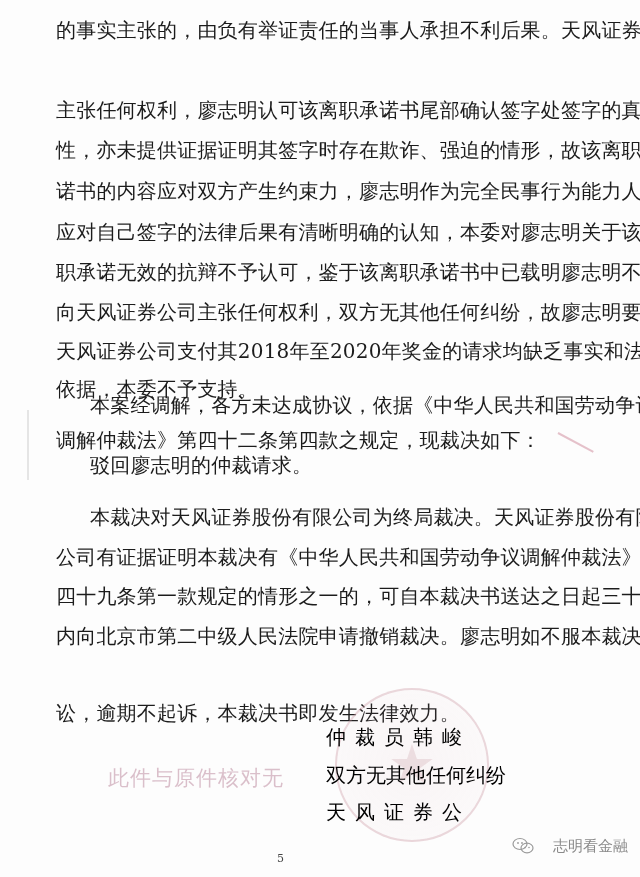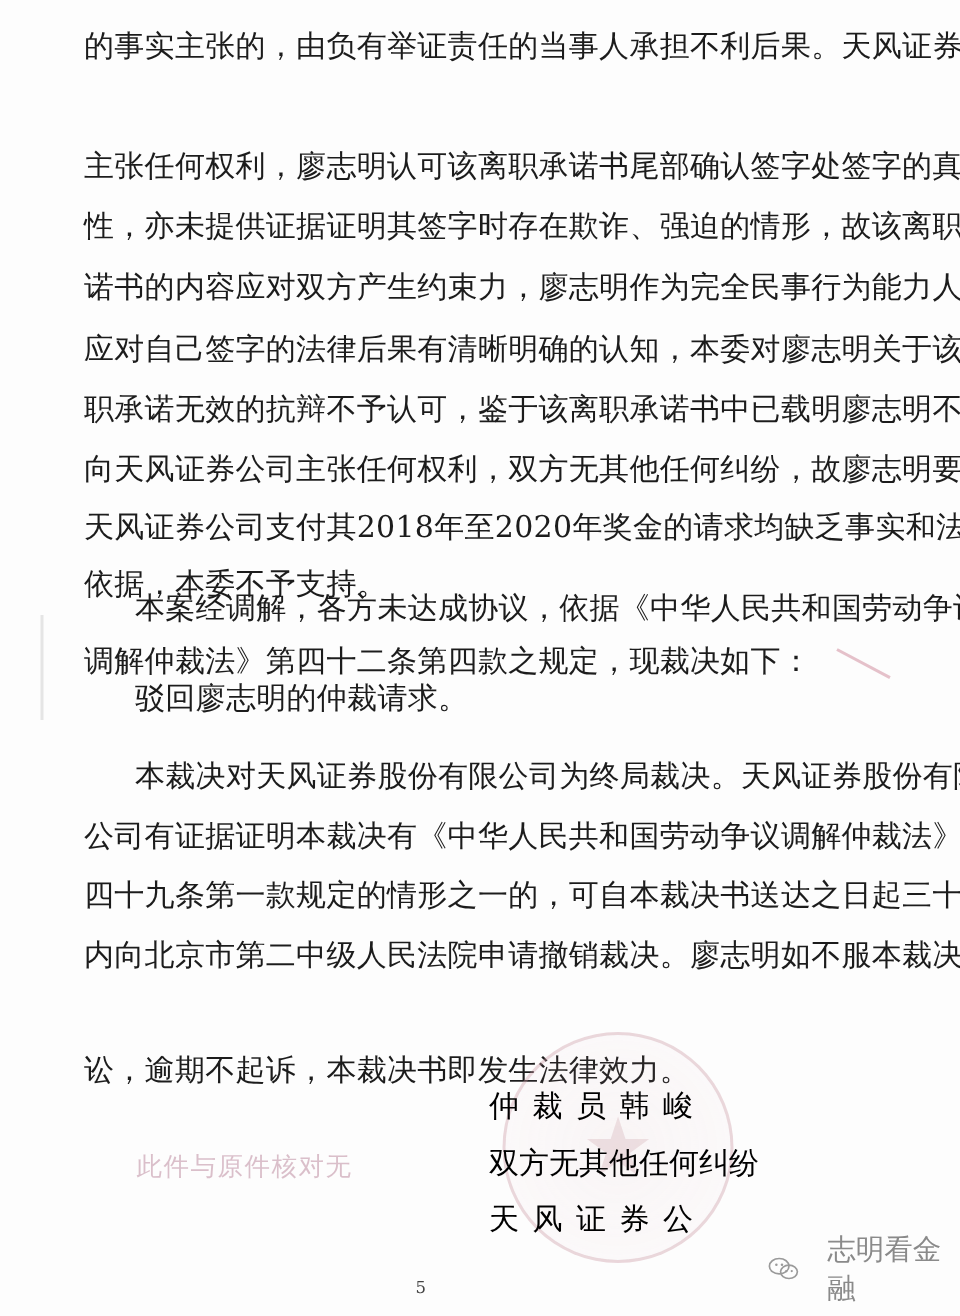--- a/index.html
+++ b/index.html
@@ -27,30 +27,30 @@
     position: absolute; left: 335px; top: 688px; width: 150px; height: 150px;
     border-radius: 50%;
     border: 2px solid rgba(200,150,160,0.35);
     background: radial-gradient(circle, rgba(215,170,180,0.10) 0%, rgba(215,170,180,0.05) 70%, transparent 100%);
   }
   .stamp-star {
     position: absolute; left: 50%; top: 50%; transform: translate(-50%,-50%);
     color: rgba(200,150,160,0.25); font-size: 54px; line-height: 54px;
   }
   .watermark-stamp {
-    position: absolute; left: 91px; top: 766px; font-size: 17px; line-height: 24px;
+    position: absolute; left: 108px; top: 766px; font-size: 21px; line-height: 24px;
     color: rgba(190,140,160,0.55); letter-spacing: 1px; white-space: nowrap;
   }
   .page-number {
     position: absolute; left: 277px; top: 852px; font-size: 11px; line-height: 14px; color: #444;
   }
   .brand {
     position: absolute; left: 512px; top: 833px; height: 26px;
     display: flex; align-items: center; gap: 19px;
-    color: #8a8a8a; font-family: "DejaVu Sans", "Liberation Sans", sans-serif; font-size: 19px;
+    color: #8a8a8a; font-family: "DejaVu Sans", "Liberation Sans", sans-serif; font-size: 15px;
   }
   .brand-icon { width: 22px; height: 18px; }
   .scan-mark {
     position: absolute; left: 558px; top: 432px; width: 40px; height: 2px;
     background: rgba(200,120,140,0.45); transform: rotate(28deg); transform-origin: left center;
   }
   .edge-mark {
     position: absolute; left: 27px; top: 410px; width: 2px; height: 70px;
     background: rgba(160,160,160,0.25);
   }

